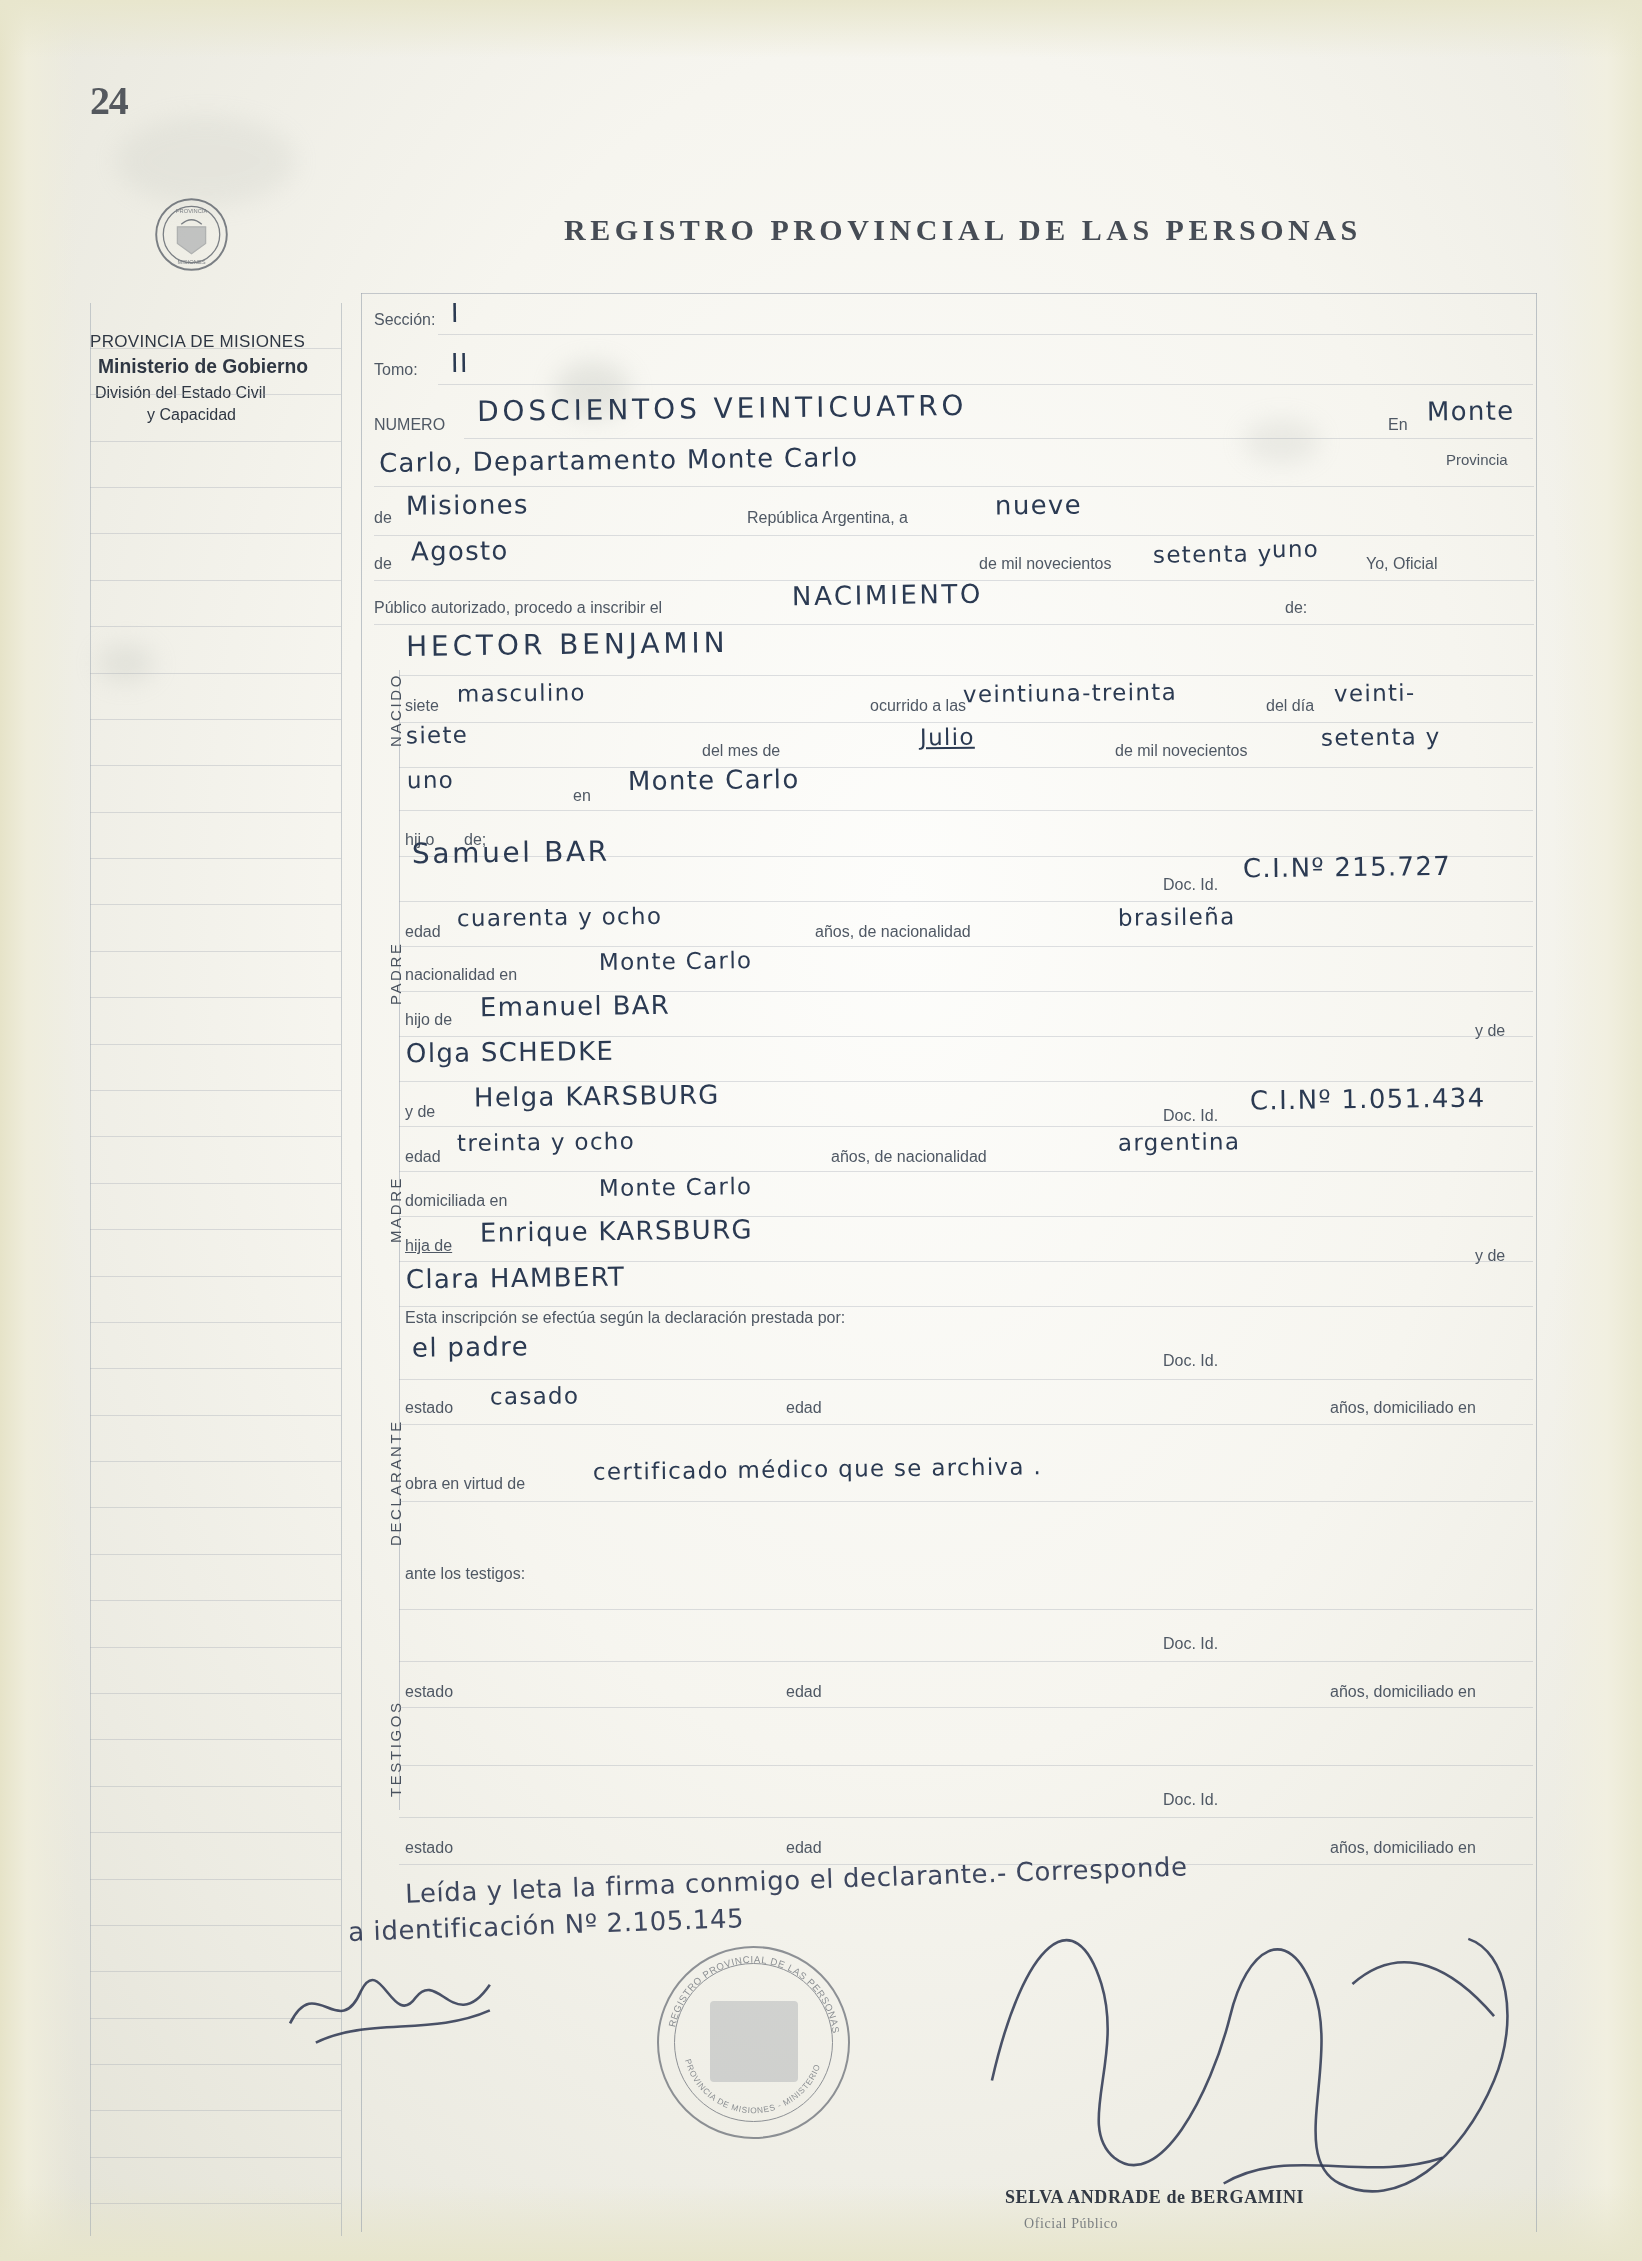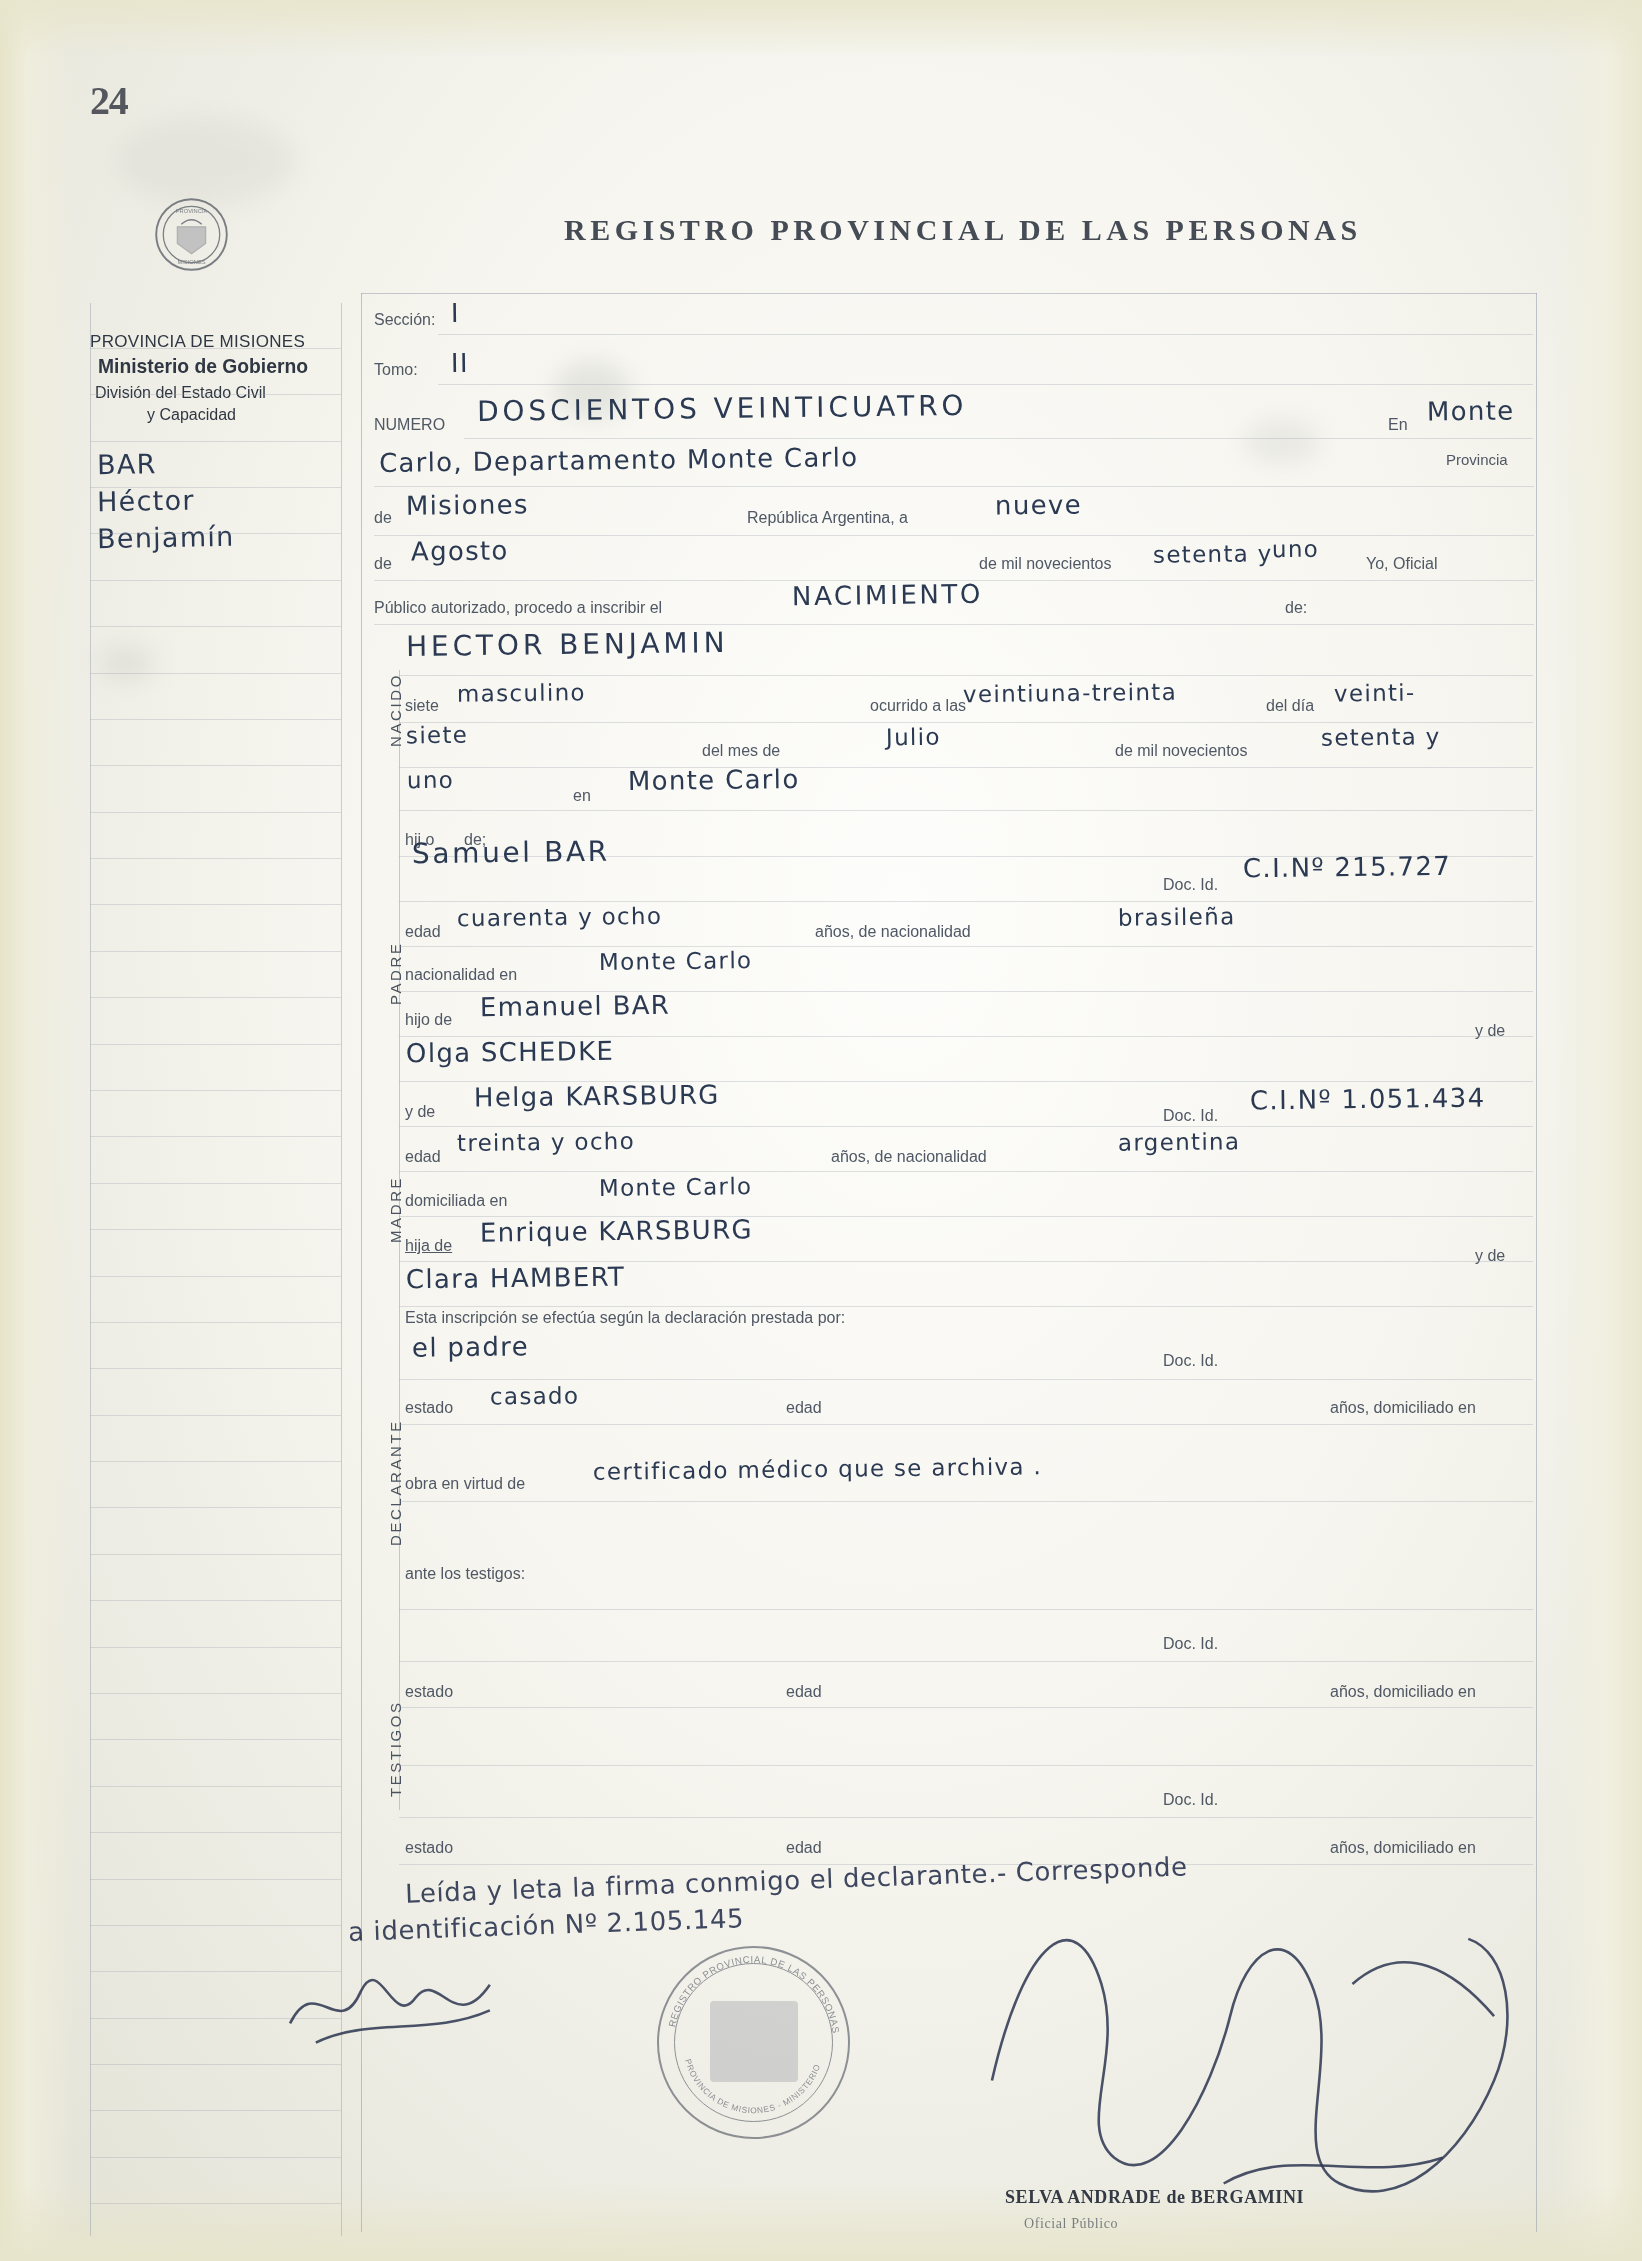--- a/index.html
+++ b/index.html
@@ -132,25 +132,20 @@
     <path d="M44 44 q16 -14 32 0" fill="none" stroke="#3d4450" stroke-width="2"></path>
     <text x="60" y="26" font-size="9" fill="#3d4450" text-anchor="middle" font-family="Liberation Sans, sans-serif">PROVINCIA</text>
     <text x="60" y="106" font-size="9" fill="#3d4450" text-anchor="middle" font-family="Liberation Sans, sans-serif">MISIONES</text>
   </svg>
 
   <div class="lh" id="prov">PROVINCIA DE MISIONES</div>
   <div class="lh" id="minist">Ministerio de Gobierno</div>
   <div class="lh" id="divis">División del Estado Civil</div>
   <div class="lh" id="capac">y Capacidad</div>
 
-  <div id="lefthand">
-    <div>BAR</div>
-    <div>Héctor</div>
-    <div>Benjamín</div>
-  </div>
 
   <div id="title">REGISTRO PROVINCIAL DE LAS PERSONAS</div>
 
   <div class="vline" style="left:90px;top:303px;height:1933px;"></div>
   <div class="vline" style="left:341px;top:303px;height:1933px;"></div>
 
   <div class="rule soft" style="left:90px;top:348px;width:251px;"></div>
   <div class="rule soft" style="left:90px;top:394px;width:251px;"></div>
   <div class="rule soft" style="left:90px;top:441px;width:251px;"></div>
   <div class="rule soft" style="left:90px;top:487px;width:251px;"></div>
@@ -246,21 +241,21 @@
   <div class="fld lbl" style="left:405px;top:697px;">siete</div>
   <div class="fld hand h3" style="left:457px;top:680px;">masculino</div>
   <div class="fld lbl" style="left:870px;top:697px;">ocurrido a las</div>
   <div class="fld hand h3" style="left:963px;top:680px;">veintiuna-treinta</div>
   <div class="fld lbl" style="left:1266px;top:697px;text-align:center;">del día</div>
   <div class="fld hand h3" style="left:1334px;top:680px;">veinti-</div>
   <div class="rule soft" style="left:399px;top:722px;width:1134px;"></div>
 
   <div class="fld hand h3" style="left:406px;top:722px;text-align:center;">siete</div>
   <div class="fld lbl" style="left:702px;top:742px;">del mes de</div>
-  <div class="fld hand h3" style="left:886px;top:724px;">Julio</div>
+  <div class="fld hand h3" style="left:920px;top:724px;text-decoration:underline;">Julio</div>
   <div class="fld lbl" style="left:1115px;top:742px;">de mil novecientos</div>
   <div class="fld hand h3" style="left:1321px;top:724px;">setenta y</div>
   <div class="rule soft" style="left:399px;top:767px;width:1134px;"></div>
 
   <div class="fld hand h3" style="left:407px;top:767px;">uno</div>
   <div class="fld lbl" style="left:573px;top:787px;">en</div>
   <div class="fld hand h2" style="left:628px;top:765px;">Monte Carlo</div>
   <div class="rule soft" style="left:399px;top:810px;width:1134px;"></div>
 
   <div class="fld lbl" style="left:405px;top:831px;">hij.o</div>

